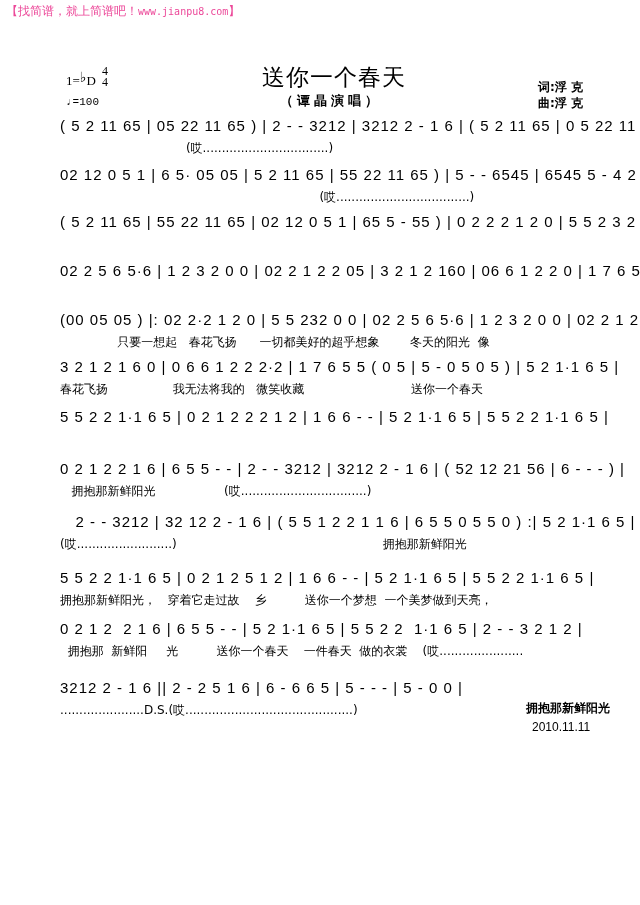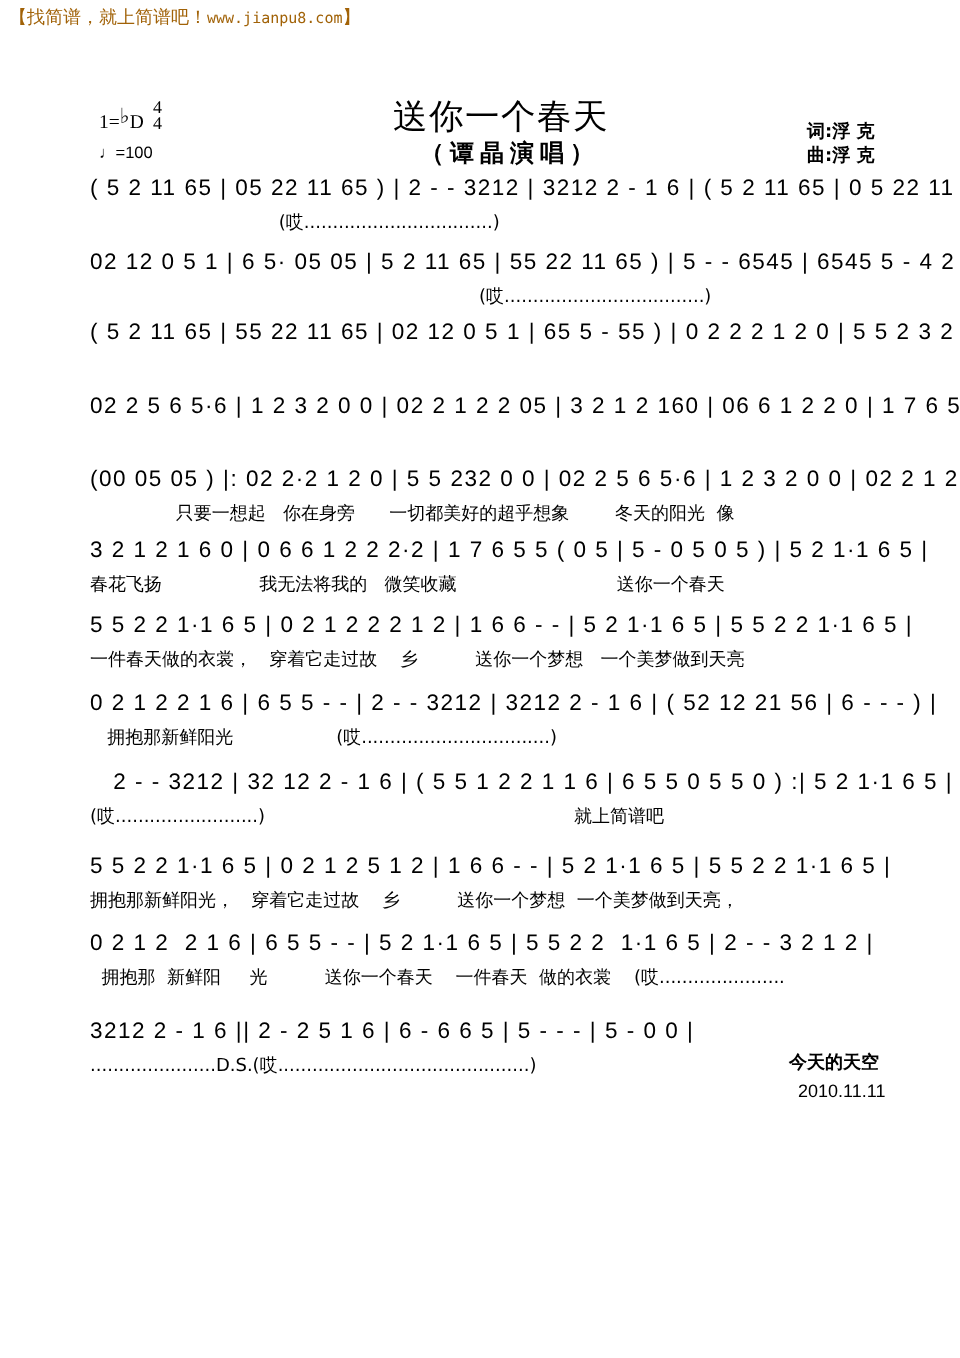--- a/index.html
+++ b/index.html
@@ -1,24 +1,24 @@
 <!DOCTYPE html>
 <html><head>
 <meta charset="utf-8">
 <style>
   html, body { margin: 0; padding: 0; background: #fff; }
   body { width: 640px; height: 905px; position: relative; overflow: hidden; font-family: "DejaVu Sans", sans-serif; color: #000; }
-  .banner { position: absolute; left: 6px; top: 3px; font-size: 12px; color: #a16207; font-family: "DejaVu Sans", sans-serif; white-space: nowrap; }
+  .banner { position: absolute; left: 6px; top: 3px; font-size: 12px; color: #ec4899; font-family: "DejaVu Sans", sans-serif; white-space: nowrap; }
   .banner .url { font-family: "DejaVu Sans Mono", monospace; font-size: 10px; }
   .key { position: absolute; left: 66px; top: 72px; font-family: "Liberation Serif", serif; font-size: 13px; }
   .key .flat { font-size: 14px; position: relative; top: -3px; }
   .timesig { position: absolute; left: 102px; top: 66px; font-family: "Liberation Serif", serif; font-size: 12px; line-height: 11px; text-align: center; }
-  .tempo { position: absolute; left: 66px; top: 96px; font-family: Liberation Sans, sans-serif; font-size: 11px; }
+  .tempo { position: absolute; left: 66px; top: 96px; font-family: Liberation Mono, monospace; font-size: 11px; }
   .title { position: absolute; left: 262px; top: 62px; font-size: 23px; font-family: "DejaVu Sans", sans-serif; letter-spacing: 1px; }
-  .subtitle { position: absolute; left: 280px; top: 92px; font-size: 16px; font-weight: bold; letter-spacing: 4px; }
+  .subtitle { position: absolute; left: 280px; top: 92px; font-size: 13px; font-weight: bold; letter-spacing: 4px; }
   .credits { position: absolute; left: 538px; top: 79px; font-size: 12px; line-height: 16px; font-weight: bold; }
   .row { position: absolute; left: 60px; width: 540px; }
   .notes { font-family: "Liberation Sans", sans-serif; font-size: 15px; white-space: pre; letter-spacing: 1px; height: 22px; }
   .lyrics { font-family: "DejaVu Sans", sans-serif; font-size: 12px; white-space: pre; height: 16px; margin-top: 1px; }
   .footer-sign { position: absolute; left: 526px; top: 700px; font-size: 12px; font-weight: bold; }
   .footer-date { position: absolute; left: 532px; top: 720px; font-family: "Liberation Sans", sans-serif; font-size: 12px; }
 </style>
 </head>
 <body>
 
@@ -51,45 +51,44 @@
   <div class="lyrics">                                                                    (哎...................................)</div>
 </div>
 <div class="row" style="top:213px">
   <div class="notes">( 5 2 11 65 | 55 22 11 65 | 02 12 0 5 1 | 65 5 - 55 ) | 0 2 2 2 1 2 0 | 5 5 2 3 2 0 0 |</div>
 </div>
 <div class="row" style="top:262px">
   <div class="notes">02 2 5 6 5·6 | 1 2 3 2 0 0 | 02 2 1 2 2 05 | 3 2 1 2 160 | 06 6 1 2 2 0 | 1 7 6 5 500 |</div>
 </div>
 <div class="row" style="top:311px">
   <div class="notes">(00 05 05 ) |: 02 2·2 1 2 0 | 5 5 232 0 0 | 02 2 5 6 5·6 | 1 2 3 2 0 0 | 02 2 1 2 2 05 |</div>
-  <div class="lyrics">               只要一想起   你在身旁      一切都美好的超乎想象        冬天的阳光  像</div>
+  <div class="lyrics">               只要一想起   春花飞扬      一切都美好的超乎想象        冬天的阳光  像</div>
 </div>
 <div class="row" style="top:358px">
   <div class="notes">3 2 1 2 1 6 0 | 0 6 6 1 2 2 2·2 | 1 7 6 5 5 ( 0 5 | 5 - 0 5 0 5 ) | 5 2 1·1 6 5 |</div>
   <div class="lyrics">春花飞扬                 我无法将我的   微笑收藏                            送你一个春天</div>
 </div>
 <div class="row" style="top:408px">
   <div class="notes">5 5 2 2 1·1 6 5 | 0 2 1 2 2 2 1 2 | 1 6 6 - - | 5 2 1·1 6 5 | 5 5 2 2 1·1 6 5 |</div>
-  <div class="lyrics">一件春天做的衣裳，   穿着它走过故    乡          送你一个梦想   一个美梦做到天亮</div>
 </div>
 <div class="row" style="top:460px">
   <div class="notes">0 2 1 2 2 1 6 | 6 5 5 - - | 2 - - 3212 | 3212 2 - 1 6 | ( 52 12 21 56 | 6 - - - ) |</div>
   <div class="lyrics">   拥抱那新鲜阳光                  (哎.................................)</div>
 </div>
 <div class="row" style="top:513px">
   <div class="notes">   2 - - 3212 | 32 12 2 - 1 6 | ( 5 5 1 2 2 1 1 6 | 6 5 5 0 5 5 0 ) :| 5 2 1·1 6 5 |</div>
-  <div class="lyrics">(哎.........................)                                                      就上简谱吧</div>
+  <div class="lyrics">(哎.........................)                                                      拥抱那新鲜阳光</div>
 </div>
 <div class="row" style="top:569px">
   <div class="notes">5 5 2 2 1·1 6 5 | 0 2 1 2 5 1 2 | 1 6 6 - - | 5 2 1·1 6 5 | 5 5 2 2 1·1 6 5 |</div>
   <div class="lyrics">拥抱那新鲜阳光，   穿着它走过故    乡          送你一个梦想  一个美梦做到天亮，</div>
 </div>
 <div class="row" style="top:620px">
   <div class="notes">0 2 1 2  2 1 6 | 6 5 5 - - | 5 2 1·1 6 5 | 5 5 2 2  1·1 6 5 | 2 - - 3 2 1 2 |</div>
   <div class="lyrics">  拥抱那  新鲜阳     光          送你一个春天    一件春天  做的衣裳    (哎......................</div>
 </div>
 <div class="row" style="top:679px">
   <div class="notes">3212 2 - 1 6 || 2 - 2 5 1 6 | 6 - 6 6 5 | 5 - - - | 5 - 0 0 |</div>
   <div class="lyrics">......................D.S.(哎............................................)</div>
 </div>
 
-<div class="footer-sign">今天的天空</div>
+<div class="footer-sign">拥抱那新鲜阳光</div>
 <div class="footer-date">2010.11.11</div>
 
 </body></html>

